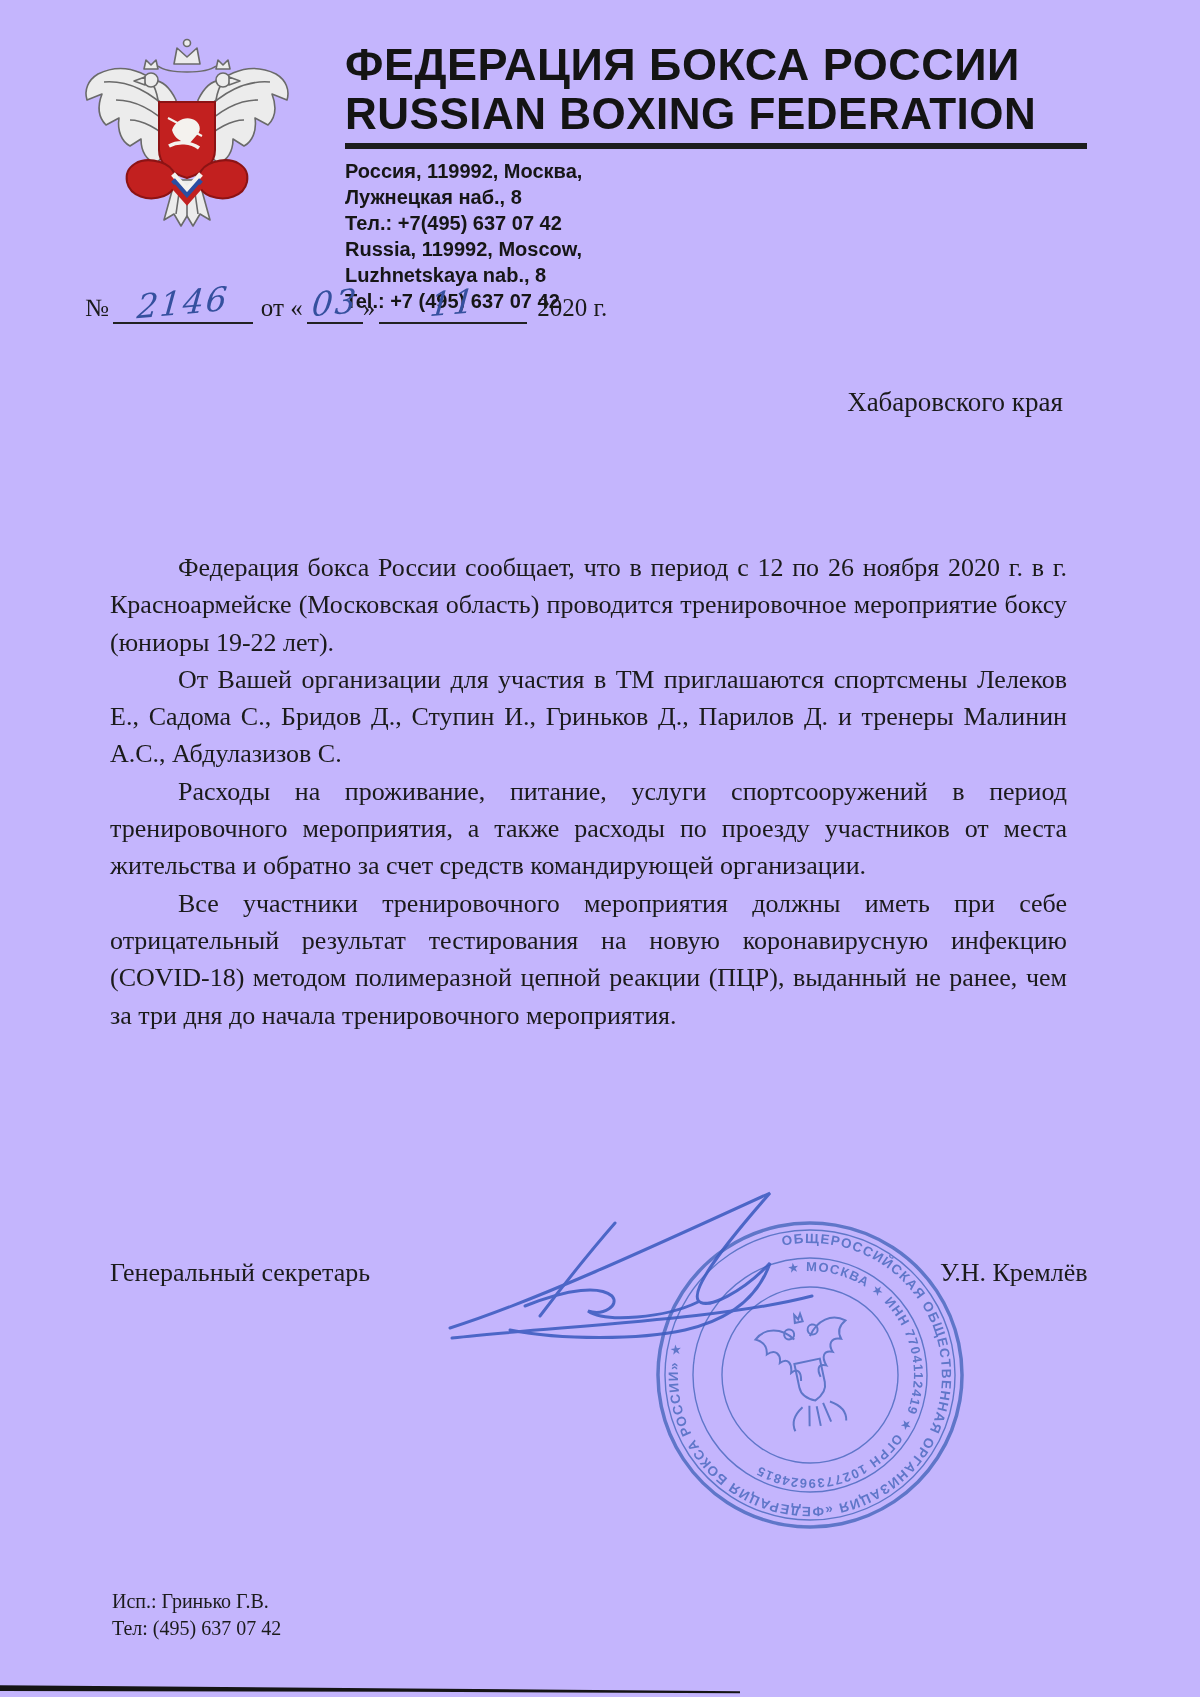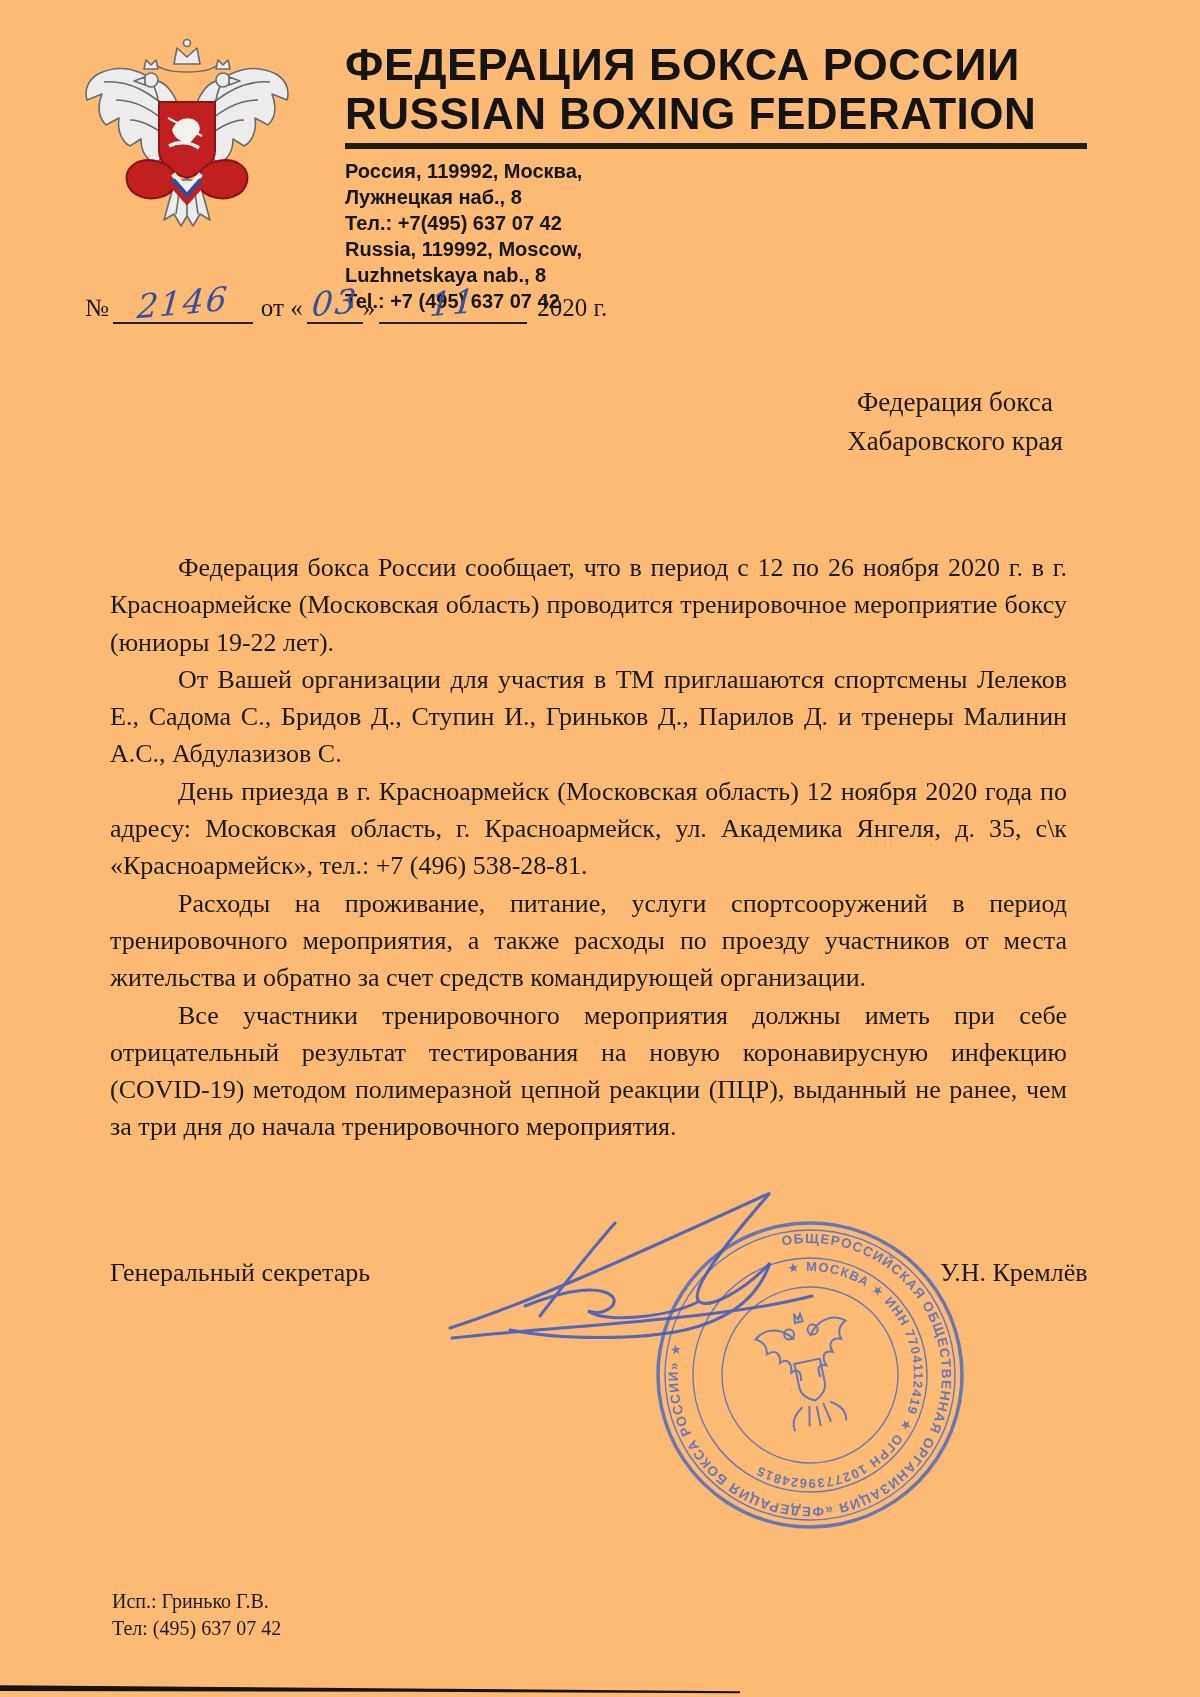--- a/index.html
+++ b/index.html
@@ -1,19 +1,19 @@
 <!DOCTYPE html>
 <html><head>
 <meta charset="utf-8">
 <style>
   * { margin:0; padding:0; box-sizing:border-box; }
   html,body { background:#e8e6e0; }
   .page {
     position:relative; width:1200px; height:1697px;
-    background:#fdba74; overflow:hidden;
+    background:#c4b5fd; overflow:hidden;
     font-family:"Liberation Serif","DejaVu Serif",serif;
     color:#1b1b1b;
   }
   
   .emblem { position:absolute; left:72px; top:34px; width:230px; height:205px; }
   .head-right { position:absolute; left:345px; top:40px; width:742px; }
   .title-ru, .title-en {
     font-family:"Liberation Sans","DejaVu Sans",sans-serif;
     font-weight:bold; color:#141414; white-space:nowrap;
     font-size:45px; line-height:49px; letter-spacing:.5px;
@@ -144,30 +144,28 @@
       <span class="hand">03</span>
     </span>
     <span class="ref-label">»</span>
     <span class="ref-slot slot-month">
       <span class="hand">11</span>
     </span>
     <span class="ref-label ref-year">2020 г.</span>
   </div>
 
   <div class="recipient">
-    <div>Федерация бокса</div>
     <div>Хабаровского края</div>
   </div>
 
   <div class="body-text">
     <p>Федерация бокса России сообщает, что в период с 12 по 26 ноября 2020 г. в г. Красноармейске (Московская область) проводится тренировочное мероприятие боксу (юниоры 19-22 лет).</p>
     <p>От Вашей организации для участия в ТМ приглашаются спортсмены Лелеков Е., Садома С., Бридов Д., Ступин И., Гриньков Д., Парилов Д. и тренеры Малинин А.С., Абдулазизов С.</p>
-    <p>День приезда в г. Красноармейск (Московская область) 12 ноября 2020 года по адресу: Московская область, г. Красноармейск, ул. Академика Янгеля, д. 35, с\к «Красноармейск», тел.: +7 (496) 538-28-81.</p>
     <p>Расходы на проживание, питание, услуги спортсооружений в период тренировочного мероприятия, а также расходы по проезду участников от места жительства и обратно за счет средств командирующей организации.</p>
-    <p>Все участники тренировочного мероприятия должны иметь при себе отрицательный результат тестирования на новую коронавирусную инфекцию (COVID-19) методом полимеразной цепной реакции (ПЦР), выданный не ранее, чем за три дня до начала тренировочного мероприятия.</p>
+    <p>Все участники тренировочного мероприятия должны иметь при себе отрицательный результат тестирования на новую коронавирусную инфекцию (COVID-18) методом полимеразной цепной реакции (ПЦР), выданный не ранее, чем за три дня до начала тренировочного мероприятия.</p>
   </div>
 
   <div class="sig-row">
     <span class="sig-position">Генеральный секретарь</span>
     <span class="sig-name">У.Н. Кремлёв</span>
   </div>
 
   <svg class="signature-svg" viewBox="0 0 430 200">
     <g stroke="#3c5cc0" stroke-width="3" fill="none" stroke-linecap="round" opacity="0.88">
       <path d="M10 150 C90 125 210 70 330 15 C280 72 252 110 258 122 C266 134 305 112 330 85 C318 120 288 142 245 152 C200 162 120 162 70 152"></path>

